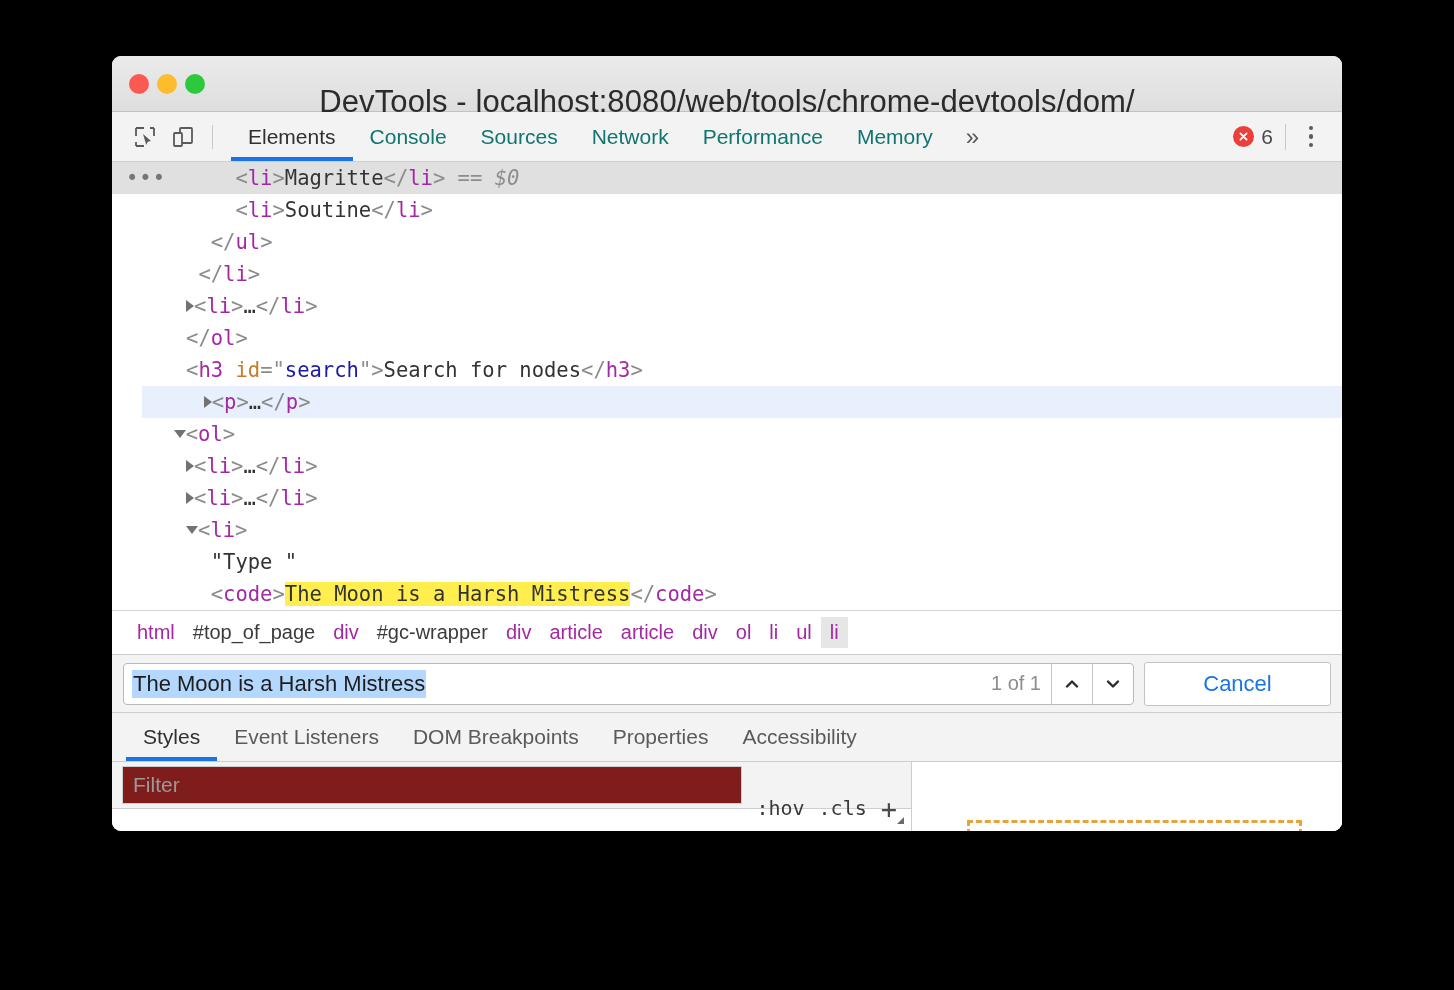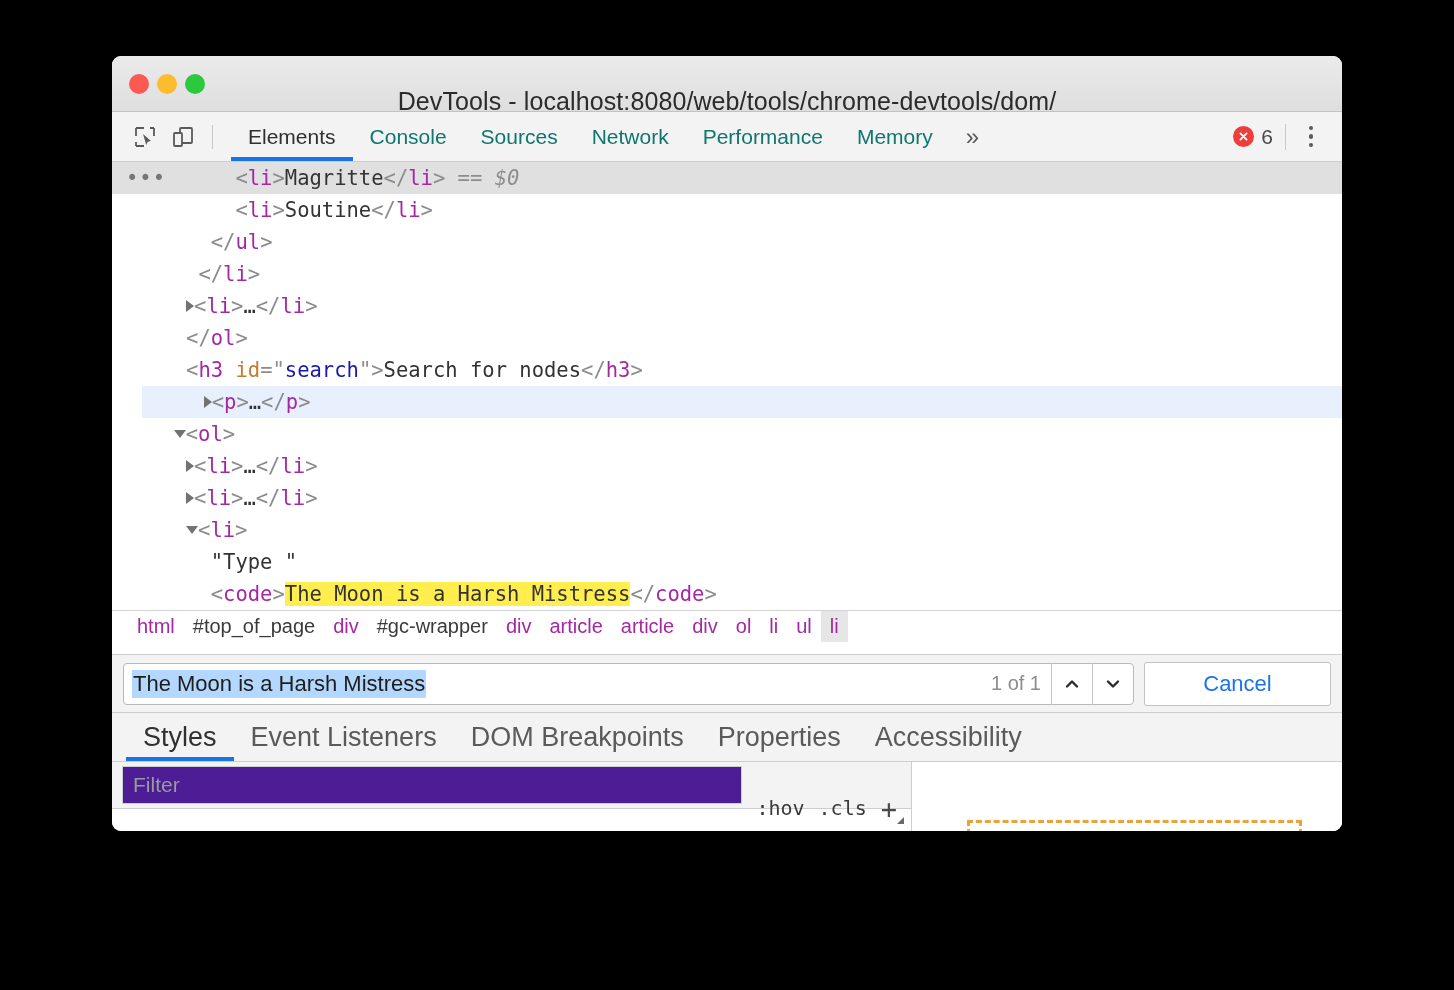--- a/index.html
+++ b/index.html
@@ -47,21 +47,21 @@
   .light {
     width: 20px;
     height: 20px;
     border-radius: 50%;
     display: block;
   }
   .light.close { background: #fb5a52; }
   .light.min   { background: #fcbc2d; }
   .light.max   { background: #2cc93e; }
   .window-title {
-    font-size: 25px;
+    font-size: 31px;
     color: #2b2b2b;
     font-family: "Liberation Sans", sans-serif;
     letter-spacing: 0.1px;
     margin-top: 36px;
   }
 
   
   .dt-toolbar {
     position: relative;
     height: 50px;
@@ -210,21 +210,21 @@
   .val   { color: #1a1aa6; }
   .cmt   { color: #8d8d8d; font-style: italic; }
   .hl-match { background: #ffee4d; color: #333333; }
 
   
   .crumbs {
     height: 44px;
     background: #ffffff;
     border-top: 1px solid #d4d4d4;
     display: flex;
-    align-items: flex-start;
+    align-items: center;
     padding-left: 16px;
     font-size: 20px;
     box-sizing: border-box;
   }
   .crumb {
     padding: 4px 9px;
     cursor: pointer;
     white-space: nowrap;
   }
   .crumb.tagname { color: #a428a4; }
@@ -299,21 +299,21 @@
     display: flex;
     align-items: stretch;
     padding-left: 14px;
     box-sizing: border-box;
   }
   .pane-tab {
     position: relative;
     display: flex;
     align-items: center;
     padding: 0 17px;
-    font-size: 27px;
+    font-size: 21px;
     color: #5a5a5a;
     cursor: pointer;
     white-space: nowrap;
   }
   .pane-tab.active { color: #303030; }
   .pane-tab.active::after {
     content: "";
     position: absolute;
     left: 0; right: 0; bottom: 0;
     height: 4px;
@@ -335,21 +335,21 @@
     height: 46px;
     background: #f3f3f3;
     display: flex;
     align-items: center;
     box-sizing: border-box;
   }
   .filter-input {
     flex: 1;
     height: 38px;
     margin: 0 0 0 10px;
-    background: #4c1d95;
+    background: #7f1d1d;
     border: 1px solid #cfcfcf;
     display: flex;
     align-items: center;
     padding-left: 10px;
     box-sizing: border-box;
     font-size: 21px;
     color: #9a9a9a;
     cursor: text;
   }
   .style-tools {

